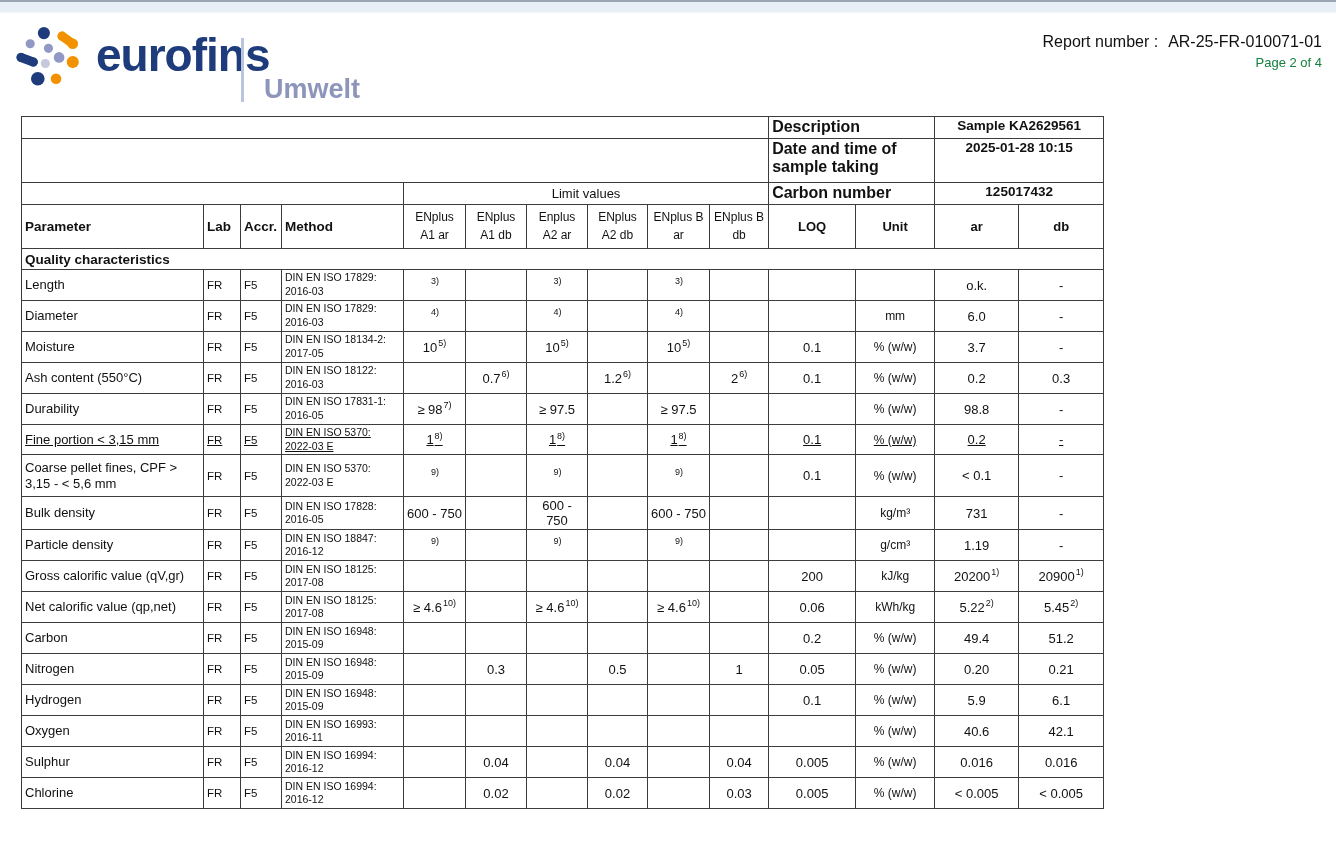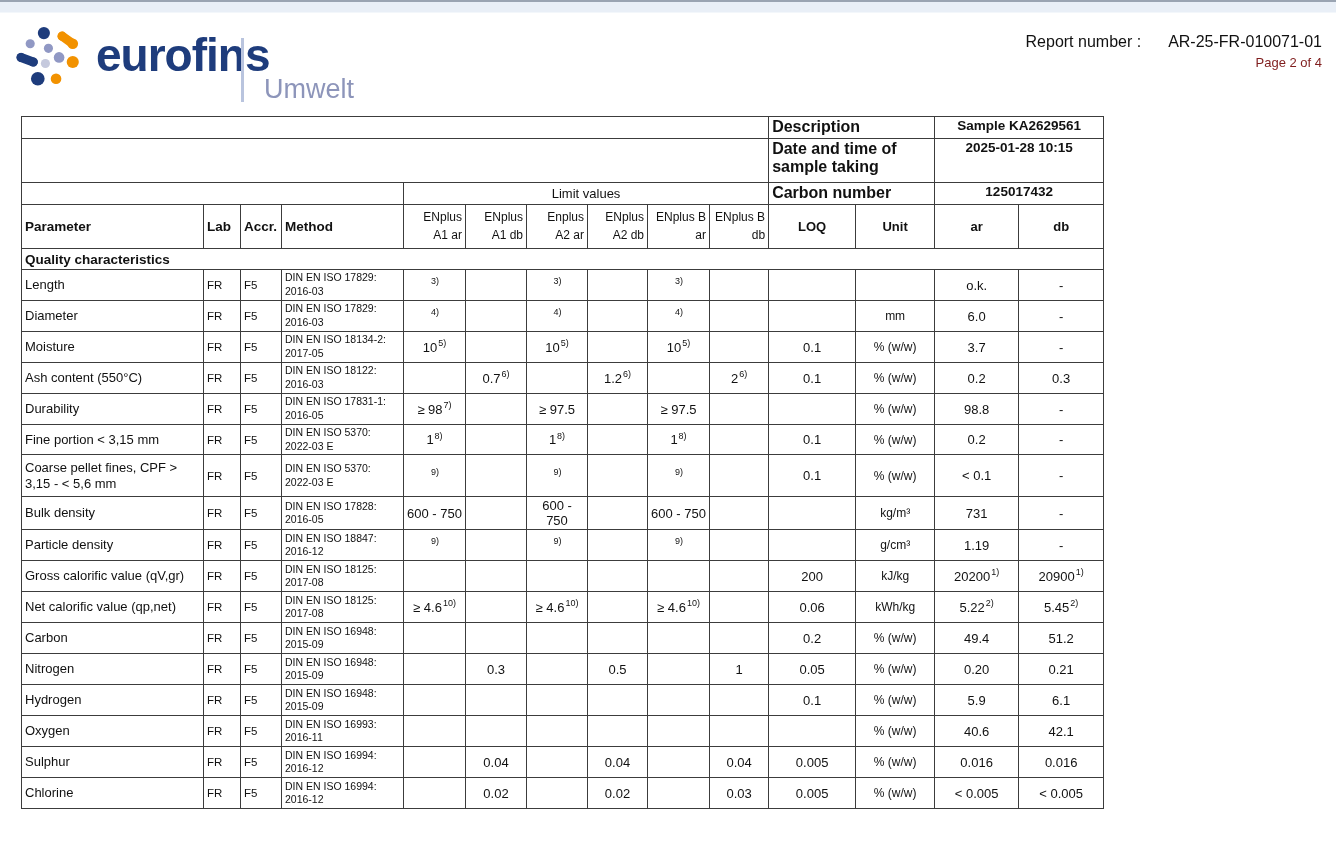--- a/index.html
+++ b/index.html
@@ -5,35 +5,35 @@
   html,body{margin:0;padding:0;background:#fff;}
   body{font-family:"Liberation Sans","DejaVu Sans",sans-serif;color:#111;}
   #page{position:relative;width:1336px;height:857px;background:#fff;overflow:hidden;}
   .top-strip1{position:absolute;left:0;top:0;width:100%;height:2px;background:#9aa4b2;}
   .top-strip2{position:absolute;left:0;top:2px;width:100%;height:10px;background:#e9eff7;border-bottom:1px solid #f3f7fb;}
 
   
   .logo-mark{position:absolute;left:14px;top:24px;width:78px;height:76px;}
   .brand-name{position:absolute;left:96px;top:28px;font-size:46px;font-weight:700;color:var(--brand_navy,#1e3c7c);letter-spacing:-1px;}
   .brand-divider{position:absolute;left:241px;top:38px;width:3px;height:64px;background:var(--divider_blue,#b9c4de);}
-  .brand-division{position:absolute;left:264px;top:74px;font-size:27px;font-weight:400;color:var(--umwelt_gray,#8d95ba);}
+  .brand-division{position:absolute;left:264px;top:74px;font-size:27px;font-weight:700;color:var(--umwelt_gray,#8d95ba);}
   .report-block{position:absolute;right:14px;top:33px;text-align:right;}
   .report-line{font-size:16px;color:#111;}
-  .report-line .val{margin-left:27px;}
-  .page-line{font-size:13px;margin-top:4px;color:#7f1d1d;}
+  .report-line .val{margin-left:10px;}
+  .page-line{font-size:13px;margin-top:4px;color:#15803d;}
 
   
   table.main{position:absolute;left:21px;top:116px;width:1082px;border-collapse:collapse;table-layout:fixed;}
   table.main td,table.main th{border:1px solid #3c3c3c;padding:1px 3px;overflow:hidden;}
   td.ghost{border:none;background:transparent;}
   .desc-label{font-weight:700;font-size:16px;text-align:left;vertical-align:top;padding-left:5px;}
   .desc-value{font-weight:700;font-size:13.5px;text-align:center;vertical-align:top;}
   .limit-banner{font-size:13px;text-align:center;font-weight:400;vertical-align:middle;}
   th.h-param{font-size:13.5px;font-weight:700;text-align:left;vertical-align:middle;padding-left:4px;}
-  th.h-limit{font-size:12px;font-weight:400;text-align:right;vertical-align:middle;line-height:1.45;}
+  th.h-limit{font-size:12px;font-weight:400;text-align:center;vertical-align:middle;line-height:1.45;}
   th.h-right{font-size:13px;font-weight:700;text-align:center;vertical-align:middle;}
   td.section{border-left:none;border-right:none;font-weight:700;font-size:13.5px;padding-left:2px;background:#fff;}
   td.c-param{font-size:13px;text-align:left;vertical-align:middle;padding-left:4px;line-height:1.25;}
   td.c-lab,td.c-accr{font-size:11.5px;text-align:left;vertical-align:middle;padding-left:3px;}
   td.c-method{font-size:10.5px;text-align:left;vertical-align:middle;line-height:1.3;padding-left:4px;}
   td.c-limit{font-size:13px;text-align:center;vertical-align:middle;}
   td.c-loq{font-size:13px;text-align:center;vertical-align:middle;}
   td.c-unit{font-size:12px;text-align:center;vertical-align:middle;}
   td.c-res{font-size:13px;text-align:center;vertical-align:middle;}
   sup{font-size:9px;vertical-align:super;margin-left:1px;line-height:0;}
@@ -202,21 +202,21 @@
           <td class="c-limit"></td>
           <td class="c-limit">≥ 97.5</td>
           <td class="c-limit"></td>
           <td class="c-limit">≥ 97.5</td>
           <td class="c-limit"></td>
           <td class="c-loq"></td>
           <td class="c-unit">% (w/w)</td>
           <td class="c-res">98.8</td>
           <td class="c-res">-</td>
         </tr>
-        <tr style="height: 14px;">
+        <tr style="height: 14px; text-decoration: underline;">
           <td class="c-param">Fine portion &lt; 3,15 mm</td>
           <td class="c-lab">FR</td>
           <td class="c-accr">F5</td>
           <td class="c-method">DIN EN ISO 5370:<br>2022-03 E</td>
           <td class="c-limit">1<sup>8)</sup></td>
           <td class="c-limit"></td>
           <td class="c-limit">1<sup>8)</sup></td>
           <td class="c-limit"></td>
           <td class="c-limit">1<sup>8)</sup></td>
           <td class="c-limit"></td>

